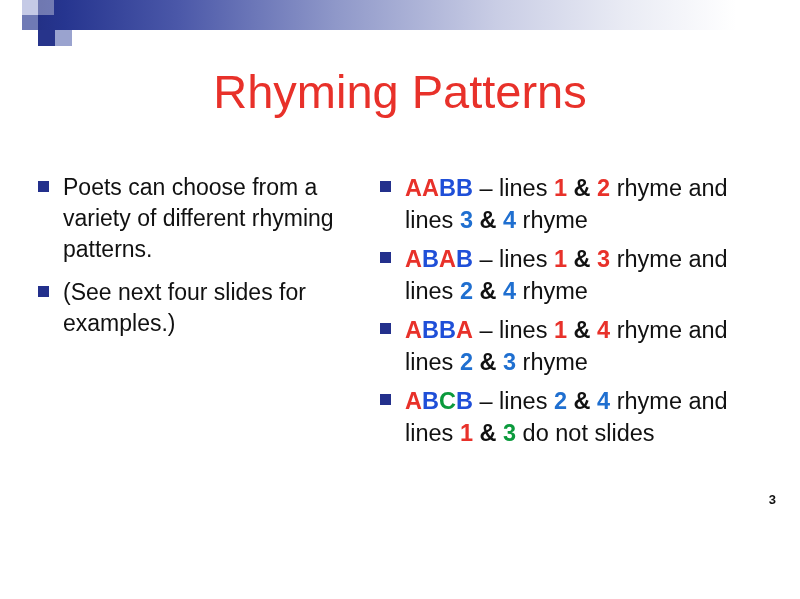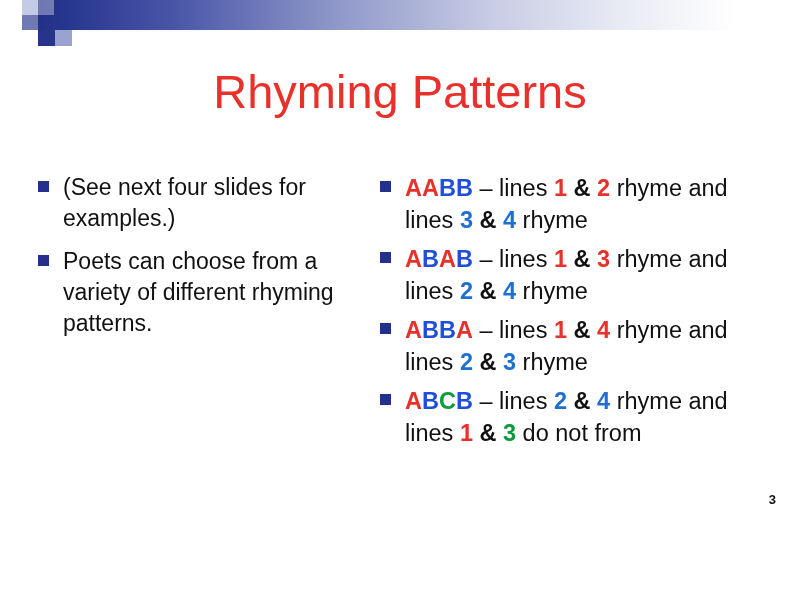--- a/index.html
+++ b/index.html
@@ -131,26 +131,26 @@
   <div class="sq sq-f"></div>
   <div class="sq sq-d"></div>
   <div class="sq sq-e"></div>
 
   <div class="title">Rhyming Patterns</div>
 
   <div class="col-left">
 
     <div class="bullet-row">
       <span class="bullet-mark"></span>
-      <span class="bullet-text">(See next four slides for examples.)</span>
+      <span class="bullet-text">Poets can choose from a variety of different rhyming patterns.</span>
     </div>
 
     <div class="bullet-row">
       <span class="bullet-mark"></span>
-      <span class="bullet-text">Poets can choose from a variety of different rhyming patterns.</span>
+      <span class="bullet-text">(See next four slides for examples.)</span>
     </div>
 
   </div>
 
   <div class="col-right">
 
     <div class="bullet-row">
       <span class="bullet-mark"></span>
       <span class="bullet-text">
         <span class="cA">A</span><span class="cA">A</span><span class="cB">B</span><span class="cB">B</span><span class="dash"> – lines </span><span class="num-red">1</span><span class="amp"> &amp; </span><span class="num-red">2</span><span class="dash"> rhyme</span>
@@ -171,21 +171,21 @@
       <span class="bullet-text">
         <span class="cA">A</span><span class="cB">B</span><span class="cB">B</span><span class="cA">A</span><span class="dash"> – lines </span><span class="num-red">1</span><span class="amp"> &amp; </span><span class="num-red">4</span><span class="dash"> rhyme</span>
         <span class="dash">and lines </span><span class="num-blue">2</span><span class="amp"> &amp; </span><span class="num-blue">3</span><span class="dash"> rhyme</span>
       </span>
     </div>
 
     <div class="bullet-row">
       <span class="bullet-mark"></span>
       <span class="bullet-text">
         <span class="cA">A</span><span class="cB">B</span><span class="cC">C</span><span class="cB">B</span><span class="dash"> – lines </span><span class="num-blue">2</span><span class="amp"> &amp; </span><span class="num-blue">4</span><span class="dash"> rhyme</span>
-        <span class="dash">and lines </span><span class="num-red">1</span><span class="amp"> &amp; </span><span class="num-green">3</span><span class="dash"> do not from</span>
+        <span class="dash">and lines </span><span class="num-red">1</span><span class="amp"> &amp; </span><span class="num-green">3</span><span class="dash"> do not slides</span>
       </span>
     </div>
 
   </div>
 
   <div class="pagenum">3</div>
 
 </div>
 
 </body></html>

